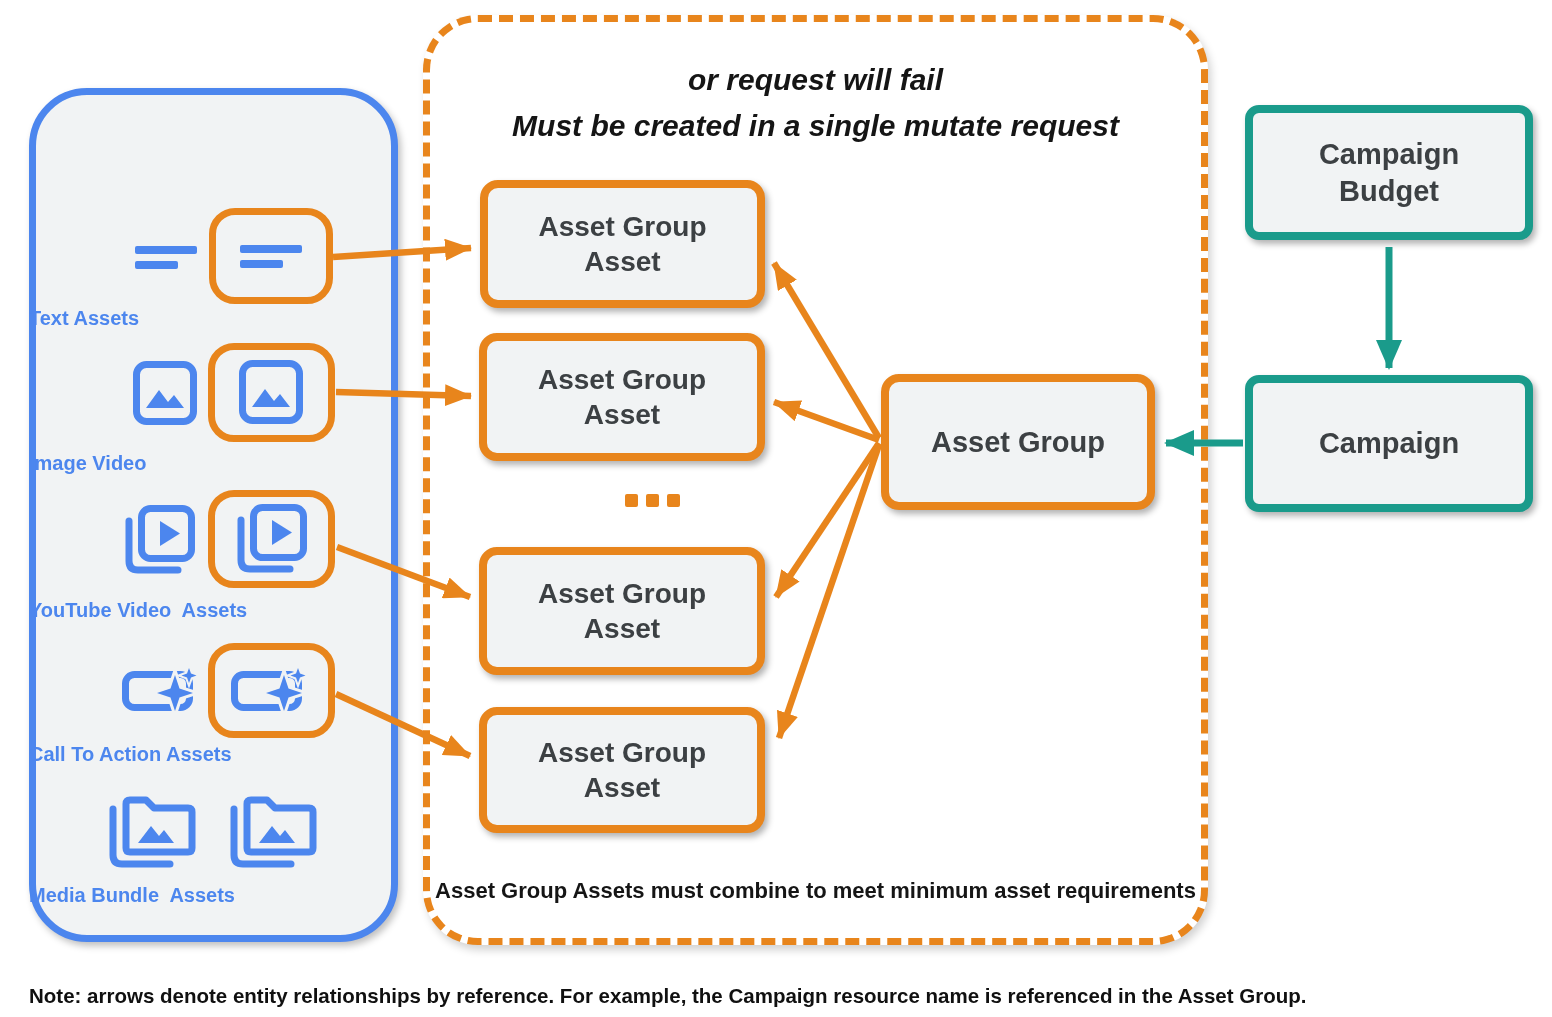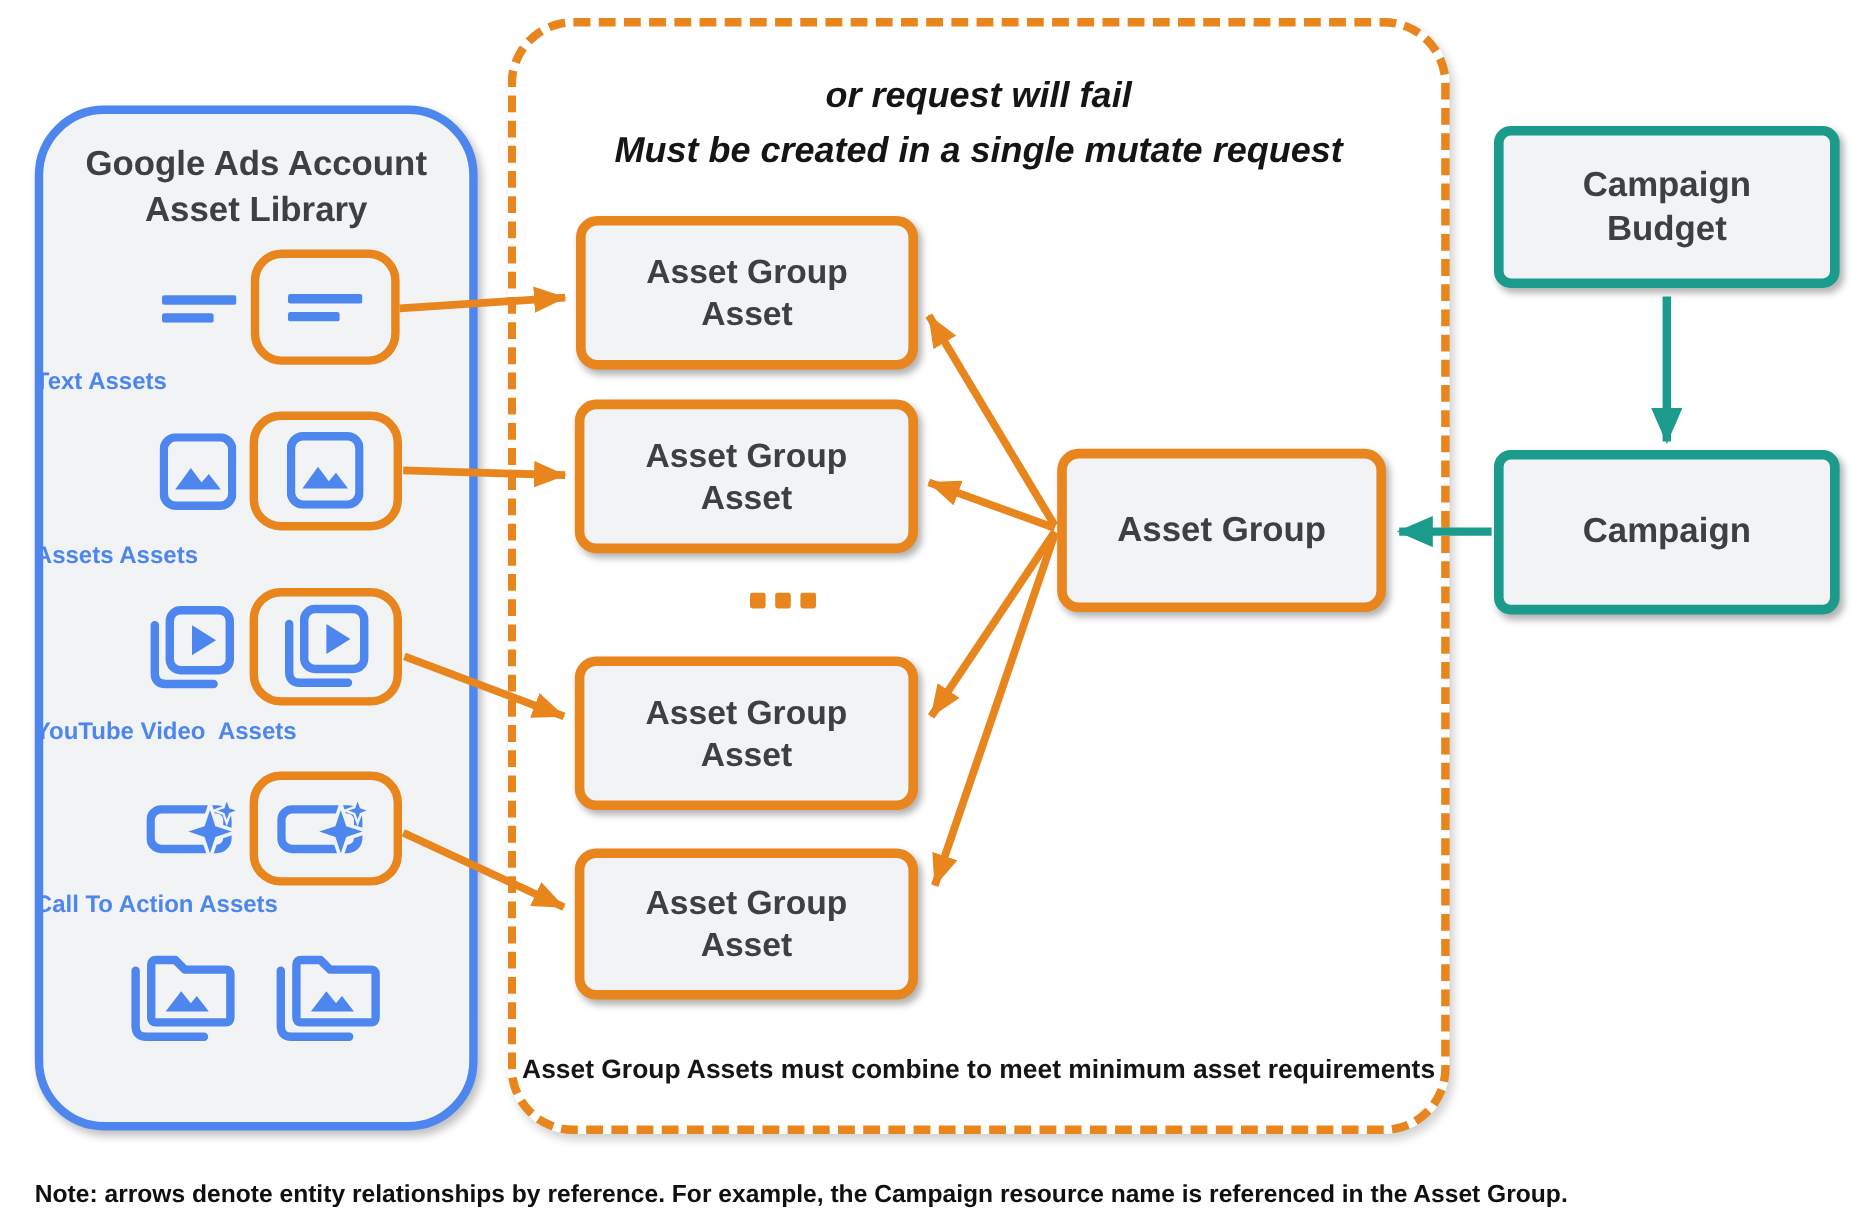--- a/index.html
+++ b/index.html
@@ -60,24 +60,20 @@
 
   .note{position:absolute;left:29px;top:984px;width:1490px;
     font-size:20.5px;font-weight:bold;color:#101010;}
 </style>
 </head>
 <body>
 
 <div class="canvas">
 
   <div class="library-panel"></div>
-  <div class="library-title">
-    <div>Google Ads Account</div>
-    <div>Asset Library</div>
-  </div>
 
   <div class="lib-icon" style="left:135px;top:245px">
     <svg width="62" height="24" viewBox="0 0 62 24">
       <rect x="0" y="1" width="62" height="8" rx="2" fill="var(--blue)"></rect>
       <rect x="0" y="16" width="43" height="8" rx="2" fill="var(--blue)"></rect>
     </svg>
   </div>
   <div class="hl-box" style="left:209px;top:208px;width:124px;height:96px"></div>
   <div class="lib-icon" style="left:240px;top:244px">
     <svg width="62" height="24" viewBox="0 0 62 24">
@@ -93,21 +89,21 @@
       <path d="M13 47 L26 29 L35 41 L41 34 L51 47 Z" fill="var(--blue)"></path>
     </svg>
   </div>
   <div class="hl-box" style="left:208px;top:343px;width:127px;height:99px"></div>
   <div class="lib-icon" style="left:239px;top:360px">
     <svg width="64" height="64" viewBox="0 0 64 64">
       <rect x="3.5" y="3.5" width="57" height="57" rx="10" fill="none" stroke="var(--blue)" stroke-width="7"></rect>
       <path d="M13 47 L26 29 L35 41 L41 34 L51 47 Z" fill="var(--blue)"></path>
     </svg>
   </div>
-  <div class="type-label" style="top:452px">Assets Assets</div>
+  <div class="type-label" style="top:452px">Image Video</div>
 
   <div class="lib-icon" style="left:120px;top:501px">
     <svg width="78" height="78" viewBox="0 0 78 78">
       <path d="M9 20 V60 Q9 69 18 69 H58" fill="none" stroke="var(--blue)" stroke-width="7" stroke-linecap="round"></path>
       <rect x="21.5" y="7.5" width="50" height="50" rx="9" fill="none" stroke="var(--blue)" stroke-width="7"></rect>
       <path d="M40 20 L60 32.5 L40 45 Z" fill="var(--blue)"></path>
     </svg>
   </div>
   <div class="hl-box" style="left:208px;top:490px;width:127px;height:98px"></div>
   <div class="lib-icon" style="left:232px;top:500px">
@@ -143,20 +139,21 @@
       <path d="M32 56 L45 39 L53 49 L58 43 L68 56 Z" fill="var(--blue)"></path>
     </svg>
   </div>
   <div class="lib-icon" style="left:227px;top:787px">
     <svg width="94" height="84" viewBox="0 0 94 84">
       <path d="M7 22 V68 Q7 77 16 77 H64" fill="none" stroke="var(--blue)" stroke-width="7" stroke-linecap="round"></path>
       <path d="M20 61 V17 Q20 13 24 13 H40 L48 21 H82 Q86 21 86 25 V61 Q86 65 82 65 H24 Q20 65 20 61 Z" fill="none" stroke="var(--blue)" stroke-width="7" stroke-linejoin="round"></path>
       <path d="M32 56 L45 39 L53 49 L58 43 L68 56 Z" fill="var(--blue)"></path>
     </svg>
   </div>
+  <div class="type-label" style="top:884px">Media Bundle  Assets</div>
 
   <div class="mutate-area"></div>
   <div class="mutate-title">
     <div>or request will fail</div>
     <div>Must be created in a single mutate request</div>
   </div>
 
   <div class="entity orange-box aga-1">
     <span>Asset Group</span>
     <span>Asset</span>

